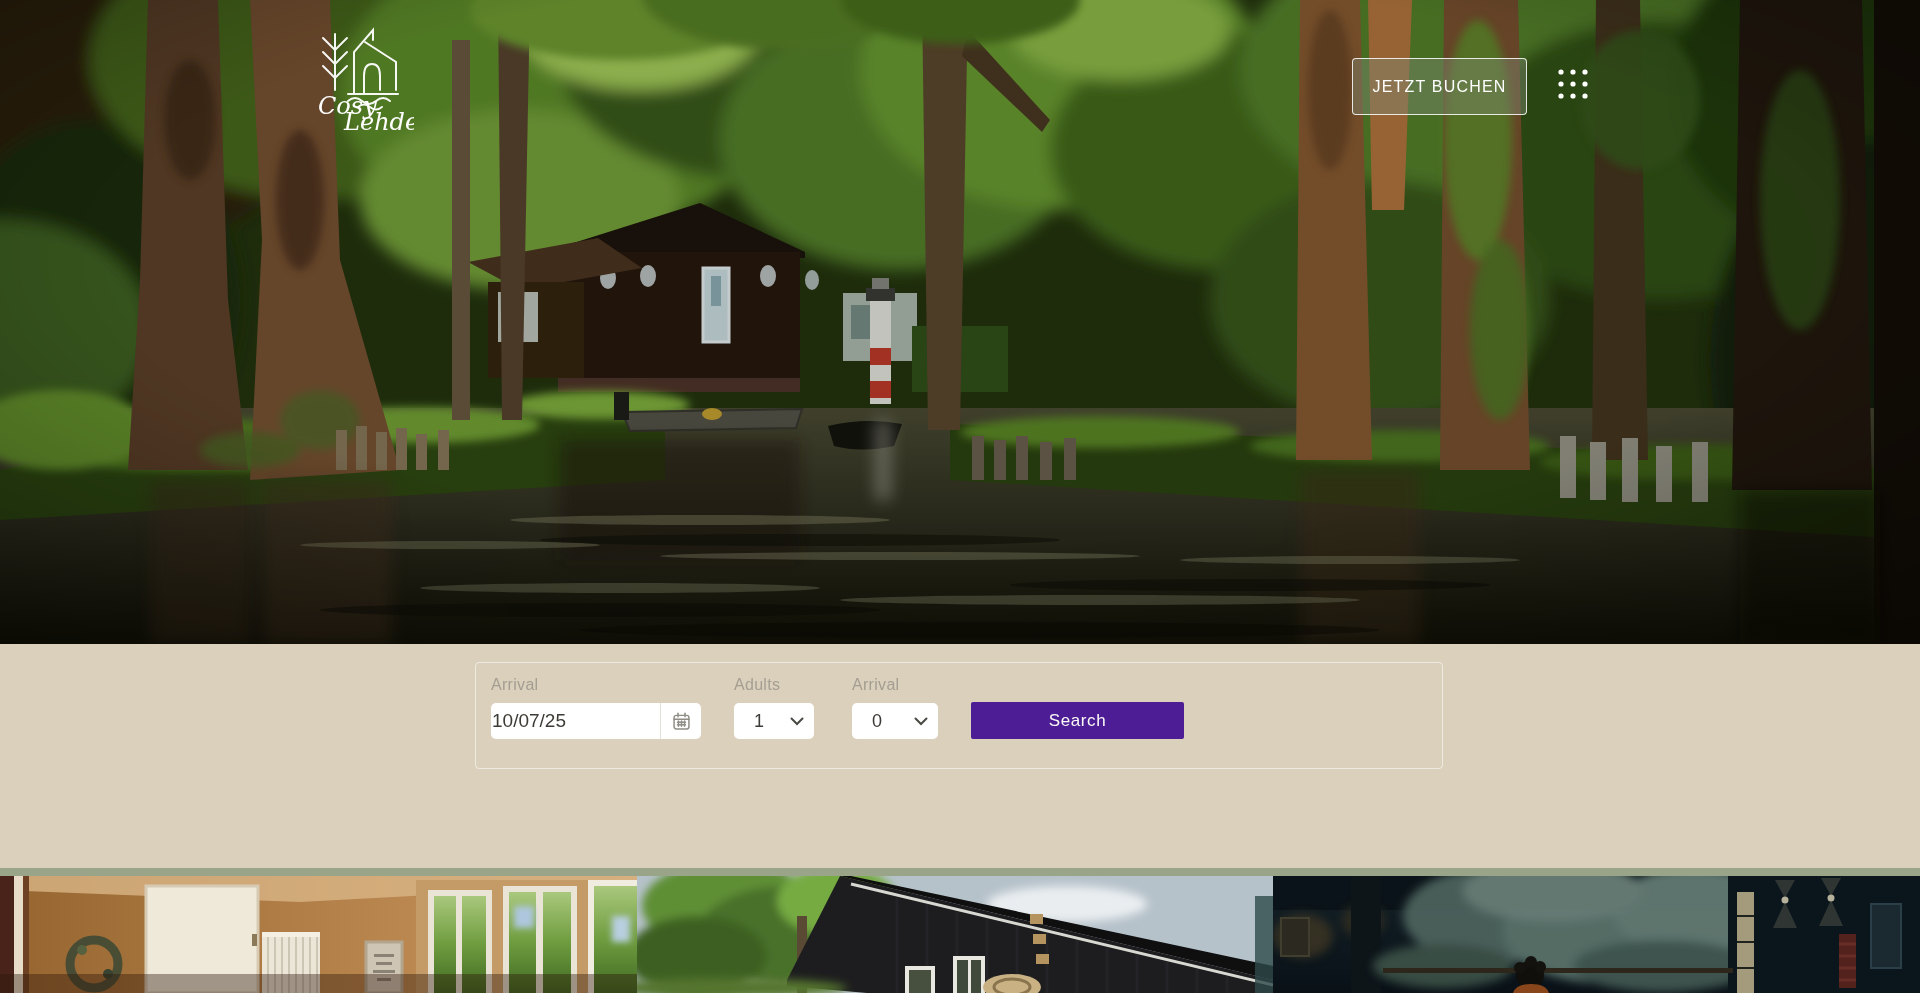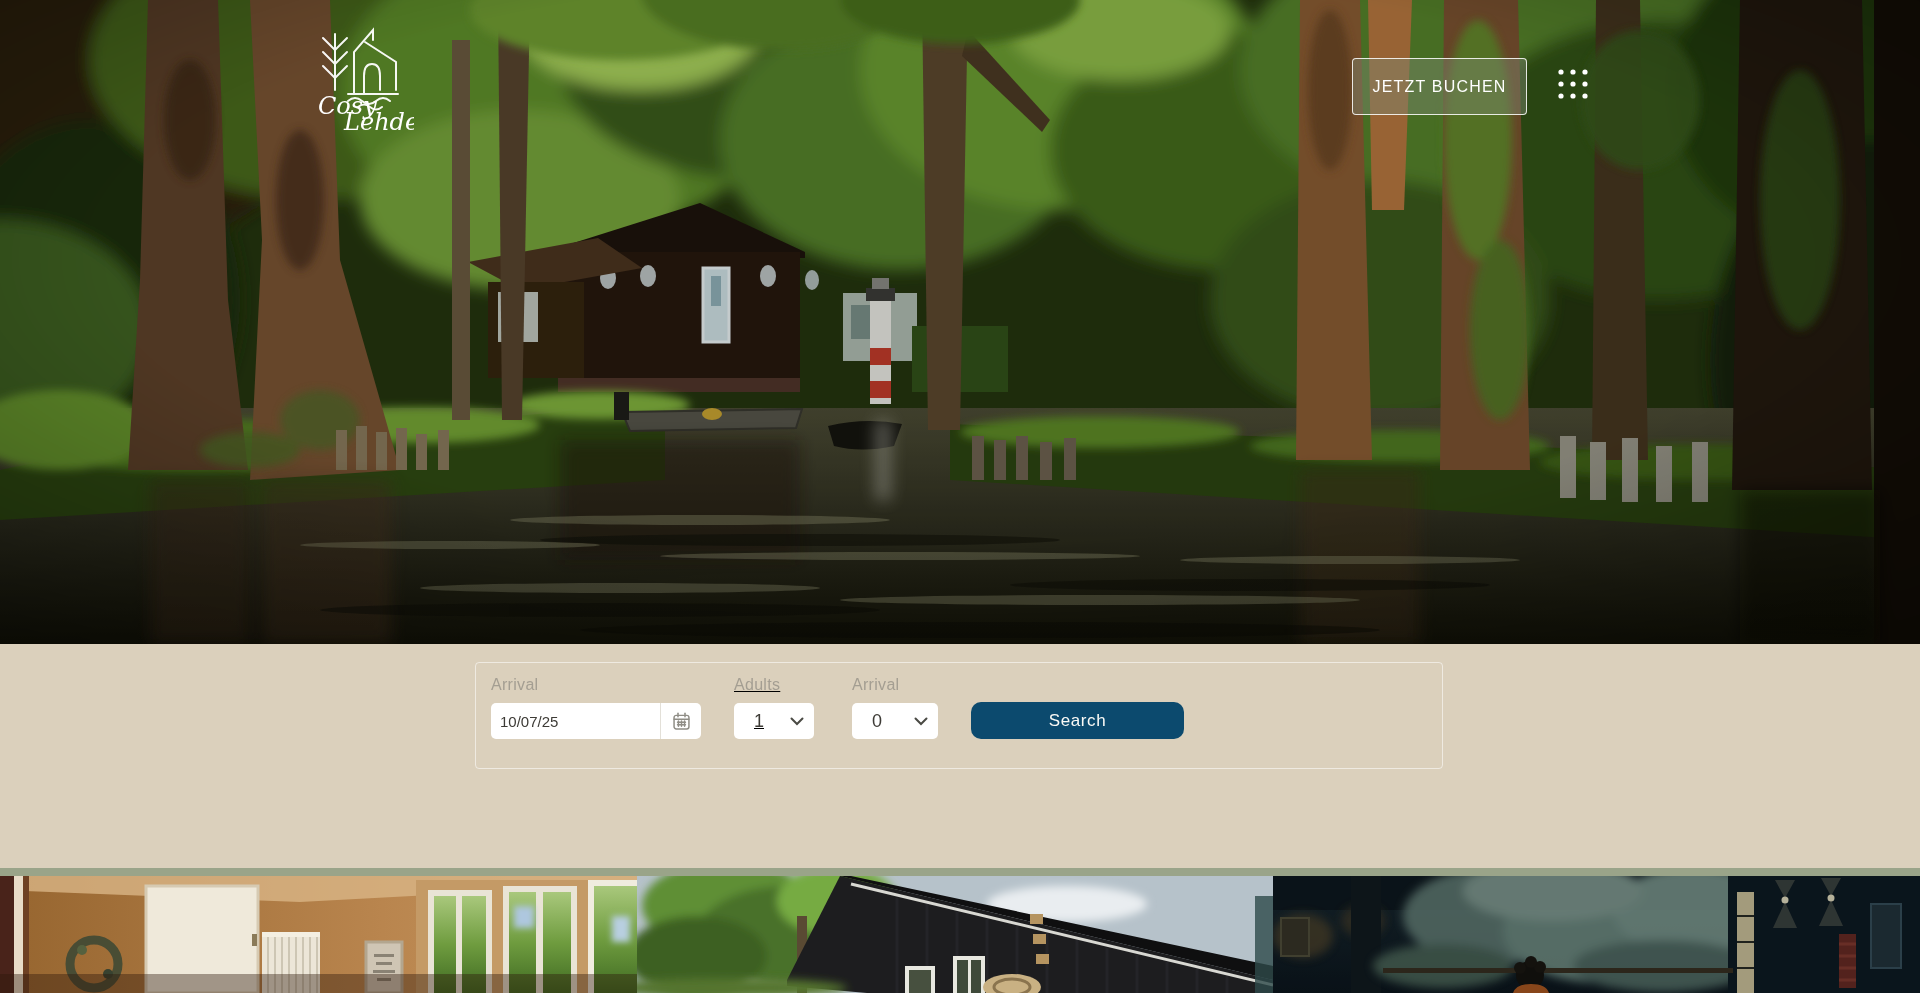--- a/index.html
+++ b/index.html
@@ -16,28 +16,28 @@
   .dots-menu{position:absolute;left:1549px;top:60px;width:48px;height:48px;
     display:flex;align-items:center;justify-content:center;cursor:pointer;}
   .booking-section{position:relative;width:1539px;height:224px;background:#dbd0bc;}
   .booking-panel{position:absolute;left:475px;top:18px;width:968px;height:107px;
     border:1px solid rgba(255,255,255,0.55);border-radius:4px;
     display:flex;align-items:flex-end;padding:0 0 29px 15px;box-sizing:border-box;}
   .field-group{display:flex;flex-direction:column;}
   .field-label{font-size:16px;color:#a49e92;margin-bottom:9px;letter-spacing:0.3px;}
   .text-input-wrap{display:flex;width:210px;height:36px;background:#ffffff;border-radius:5px;
     overflow:hidden;align-items:center;}
-  .text-input-wrap input{flex:1;border:none;outline:none;height:100%;padding:0 0 0 9px;
-    font-size:15px;color:#3d3b36;font-family:"Liberation Sans",sans-serif;background:transparent;min-width:0;}
+  .text-input-wrap input{flex:1;border:none;outline:none;height:100%;padding:0 0 0 1px;
+    font-size:19px;color:#3d3b36;font-family:"Liberation Sans",sans-serif;background:transparent;min-width:0;}
   .cal-btn{width:40px;height:100%;display:flex;align-items:center;justify-content:center;
     border-left:1px solid #e3e0d8;cursor:pointer;flex:0 0 40px;}
   .select-box{height:36px;background:#ffffff;border-radius:5px;display:flex;align-items:center;
     justify-content:space-between;padding:0 10px 0 20px;cursor:pointer;box-sizing:border-box;}
   .select-box .val{font-size:18px;color:#3d3b36;}
-  .search-btn{width:213px;height:37px;background:#0c4a6e;border:none;border-radius:10px;
+  .search-btn{width:213px;height:37px;background:#4c1d95;border:none;border-radius:2px;
     color:#fbfaf6;font-size:17px;letter-spacing:0.6px;cursor:pointer;
     font-family:"Liberation Sans",sans-serif;}
   .green-bar{width:1920px;height:8px;background:#9aa489;}
   .gallery{display:flex;width:1920px;height:117px;overflow:hidden;}
   .gallery .shot{position:relative;height:117px;overflow:hidden;}
   .shot svg{display:block;}
 </style>
 </head>
 <body>
 
@@ -275,21 +275,21 @@
               <line x1="8.5" y1="11.5" x2="8.5" y2="17.5"></line>
               <line x1="12" y1="11.5" x2="12" y2="17.5"></line>
               <line x1="15.5" y1="11.5" x2="15.5" y2="17.5"></line>
             </g>
           </svg>
         </span>
       </div>
     </div>
 
 
-    <div class="field-group" style="margin-right:38px;text-decoration:underline;">
+    <div class="field-group" style="margin-right:38px;">
       <span class="field-label">Adults</span>
       <div class="select-box" style="width:80px;">
         <span class="val">1</span>
         <svg width="14" height="9" viewBox="0 0 14 9" aria-hidden="true">
           <polyline points="1.5,1.5 7,7 12.5,1.5" fill="none" stroke="#4a4a44" stroke-width="2" stroke-linecap="round"></polyline>
         </svg>
       </div>
     </div>
 
     <div class="field-group" style="margin-right:33px;">

